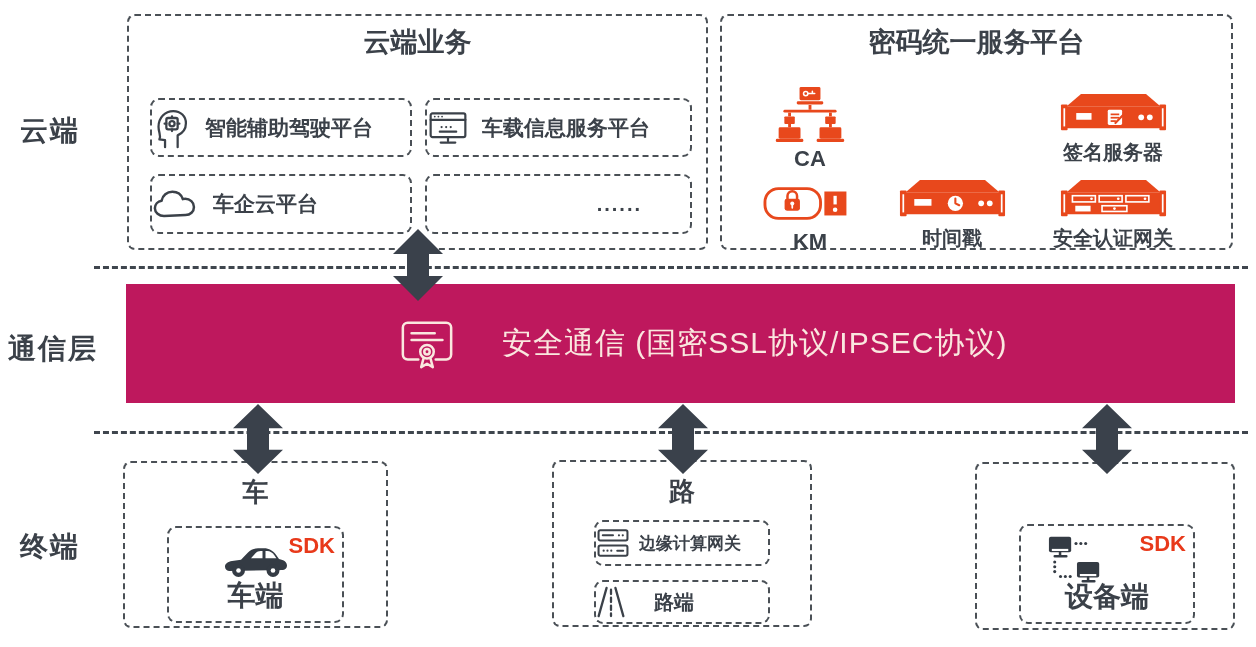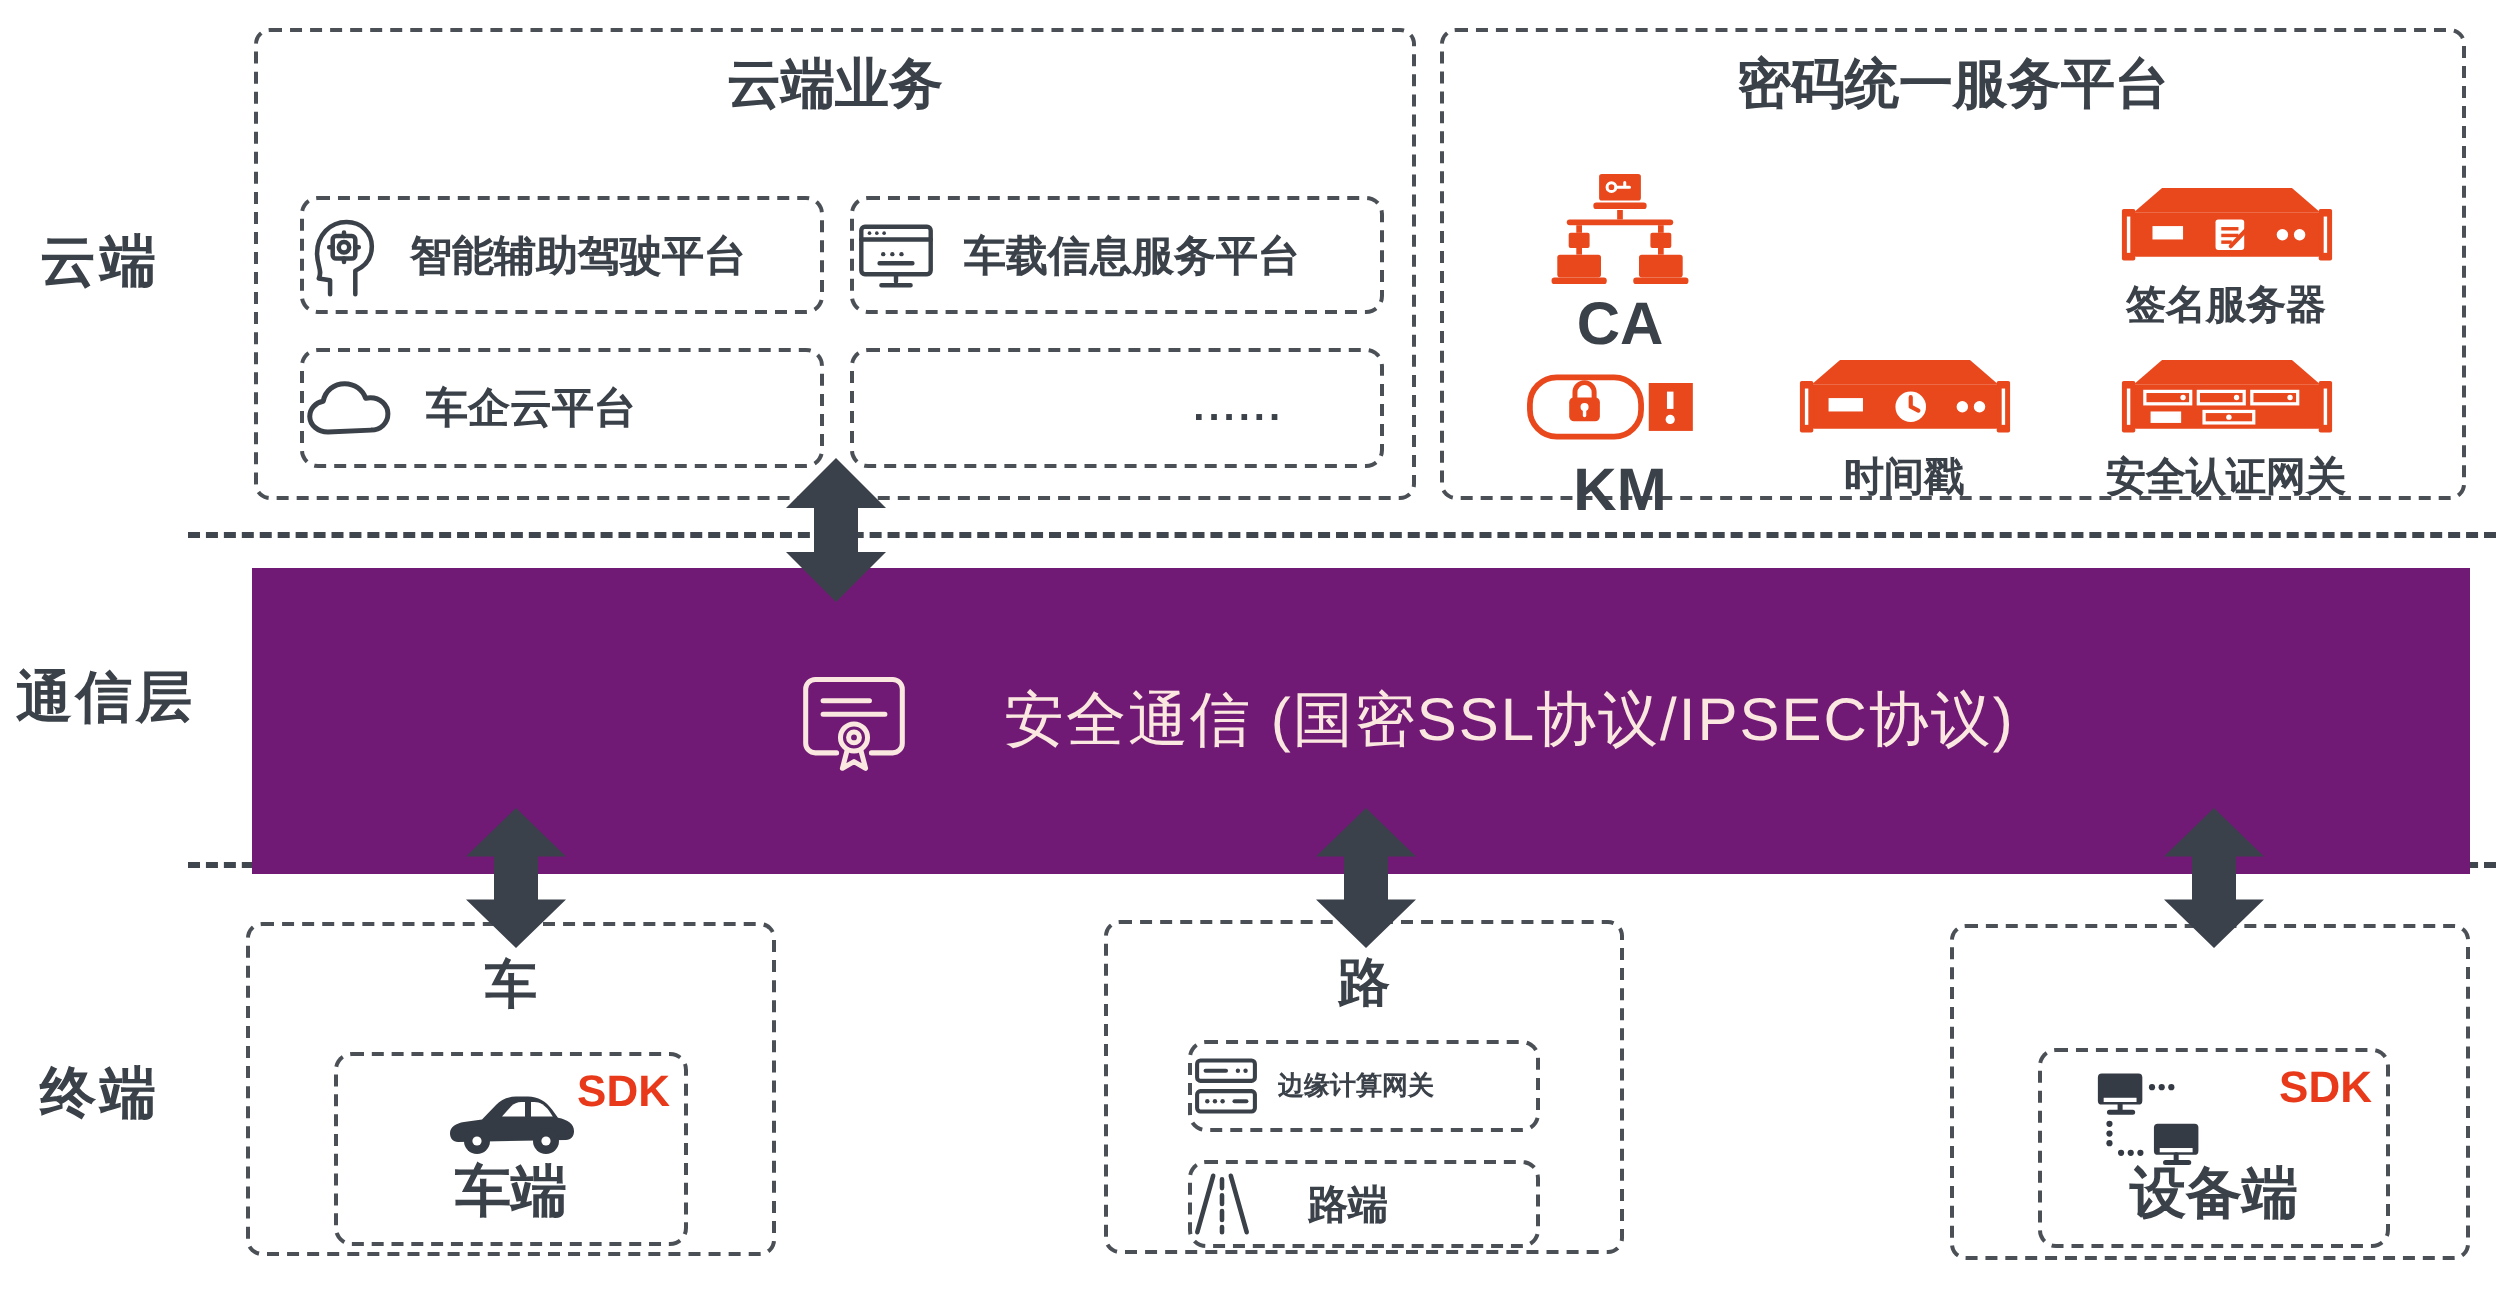--- a/index.html
+++ b/index.html
@@ -30,30 +30,30 @@
         font-size:21px;font-weight:600;color:#3B4149;}
   .a1{left:21px;top:82px;width:262px;height:59px;}
   .a2{left:296px;top:82px;width:267px;height:59px;}
   .a3{left:21px;top:158px;width:262px;height:60px;}
   .a4{left:296px;top:158px;width:267px;height:60px;justify-content:flex-end;padding-right:48px;
       font-size:20px;font-weight:700;letter-spacing:2px;}
 
   
   .crypto-cell{position:absolute;display:flex;flex-direction:column;align-items:center;gap:3px;}
   .cell-label{font-size:20px;font-weight:700;color:#3B4149;white-space:nowrap;}
-  .cell-label.big{font-size:30px;}
+  .cell-label.big{font-size:22px;}
   .cell-ca{left:16px;top:70px;width:144px;}
   .cell-hsm{left:158px;top:76px;width:144px;}
   .cell-sign{left:306px;top:76px;width:170px;}
   .cell-km{left:16px;top:164px;width:144px;}
   .cell-ts{left:158px;top:162px;width:144px;}
   .cell-gw{left:306px;top:162px;width:170px;}
 
   
-  .banner{position:absolute;left:126px;top:284px;width:1109px;height:153px;background:#701a75;
+  .banner{position:absolute;left:126px;top:284px;width:1109px;height:119px;background:#be185d;
           display:flex;align-items:center;padding-left:272px;gap:46px;box-sizing:border-box;}
   .banner-text{font-size:30px;color:#FAE7DF;letter-spacing:1px;white-space:nowrap;}
 
   
   .arrow{position:absolute;width:56px;height:72px;z-index:5;}
   .arrow-top{left:390px;top:229px;}
   .arrow-v{left:230px;top:404px;height:70px;}
   .arrow-r{left:655px;top:404px;height:70px;}
   .arrow-d{left:1079px;top:404px;height:70px;}
   .arrow svg{width:100%;height:100%;display:block;}
@@ -68,21 +68,21 @@
   .v-inner{left:42px;top:63px;width:177px;height:97px;}
   .d-inner{left:42px;top:60px;width:176px;height:100px;}
   .inner-rel{position:absolute;border:2px dashed #4A5056;border-radius:9px;box-sizing:border-box;}
   .endpoint-label{position:absolute;left:0;right:0;bottom:6px;text-align:center;
                   font-size:28px;font-weight:600;}
   .sdk{position:absolute;font-size:22px;font-weight:700;color:#E8391A;top:5px;right:7px;}
 
   .car-ico{position:absolute;left:54px;top:12px;width:66px;height:42px;}
   .dev-ico{position:absolute;left:26px;top:8px;width:58px;height:52px;}
 
-  .r1{left:40px;top:58px;width:176px;height:46px;gap:9px;font-size:13px;}
+  .r1{left:40px;top:58px;width:176px;height:46px;gap:9px;font-size:17px;}
   .r2{left:40px;top:118px;width:176px;height:44px;gap:28px;font-size:20px;}
 
   .ico{display:inline-flex;align-items:center;justify-content:center;flex:none;}
   .ico svg{display:block;}
 </style>
 </head>
 <body>
 
 <div class="stage">
 

